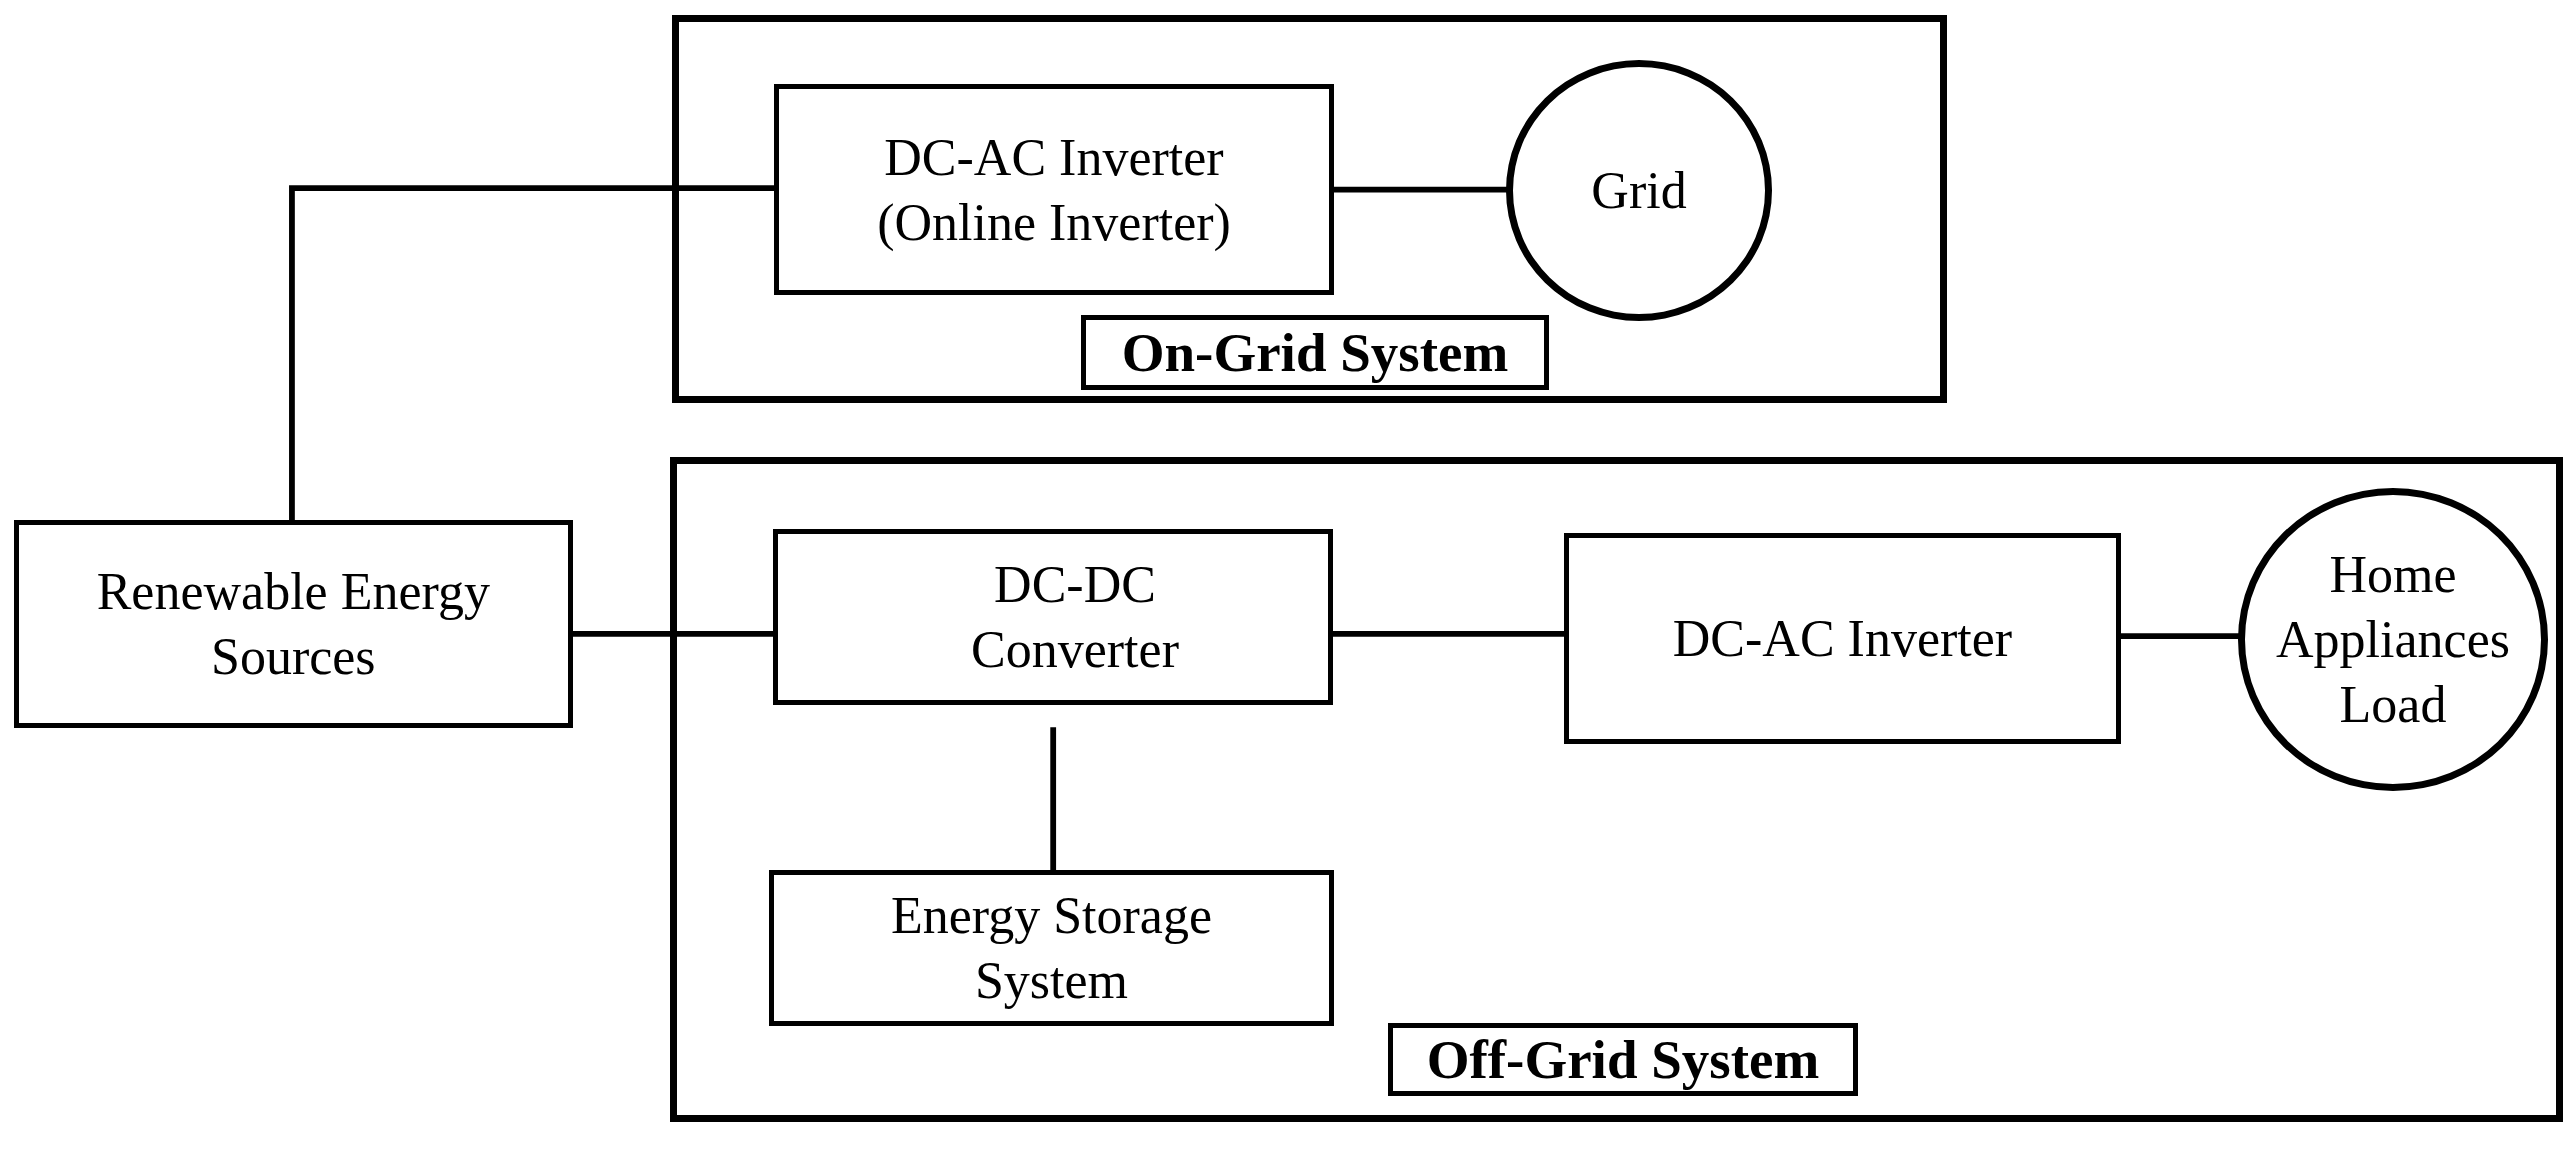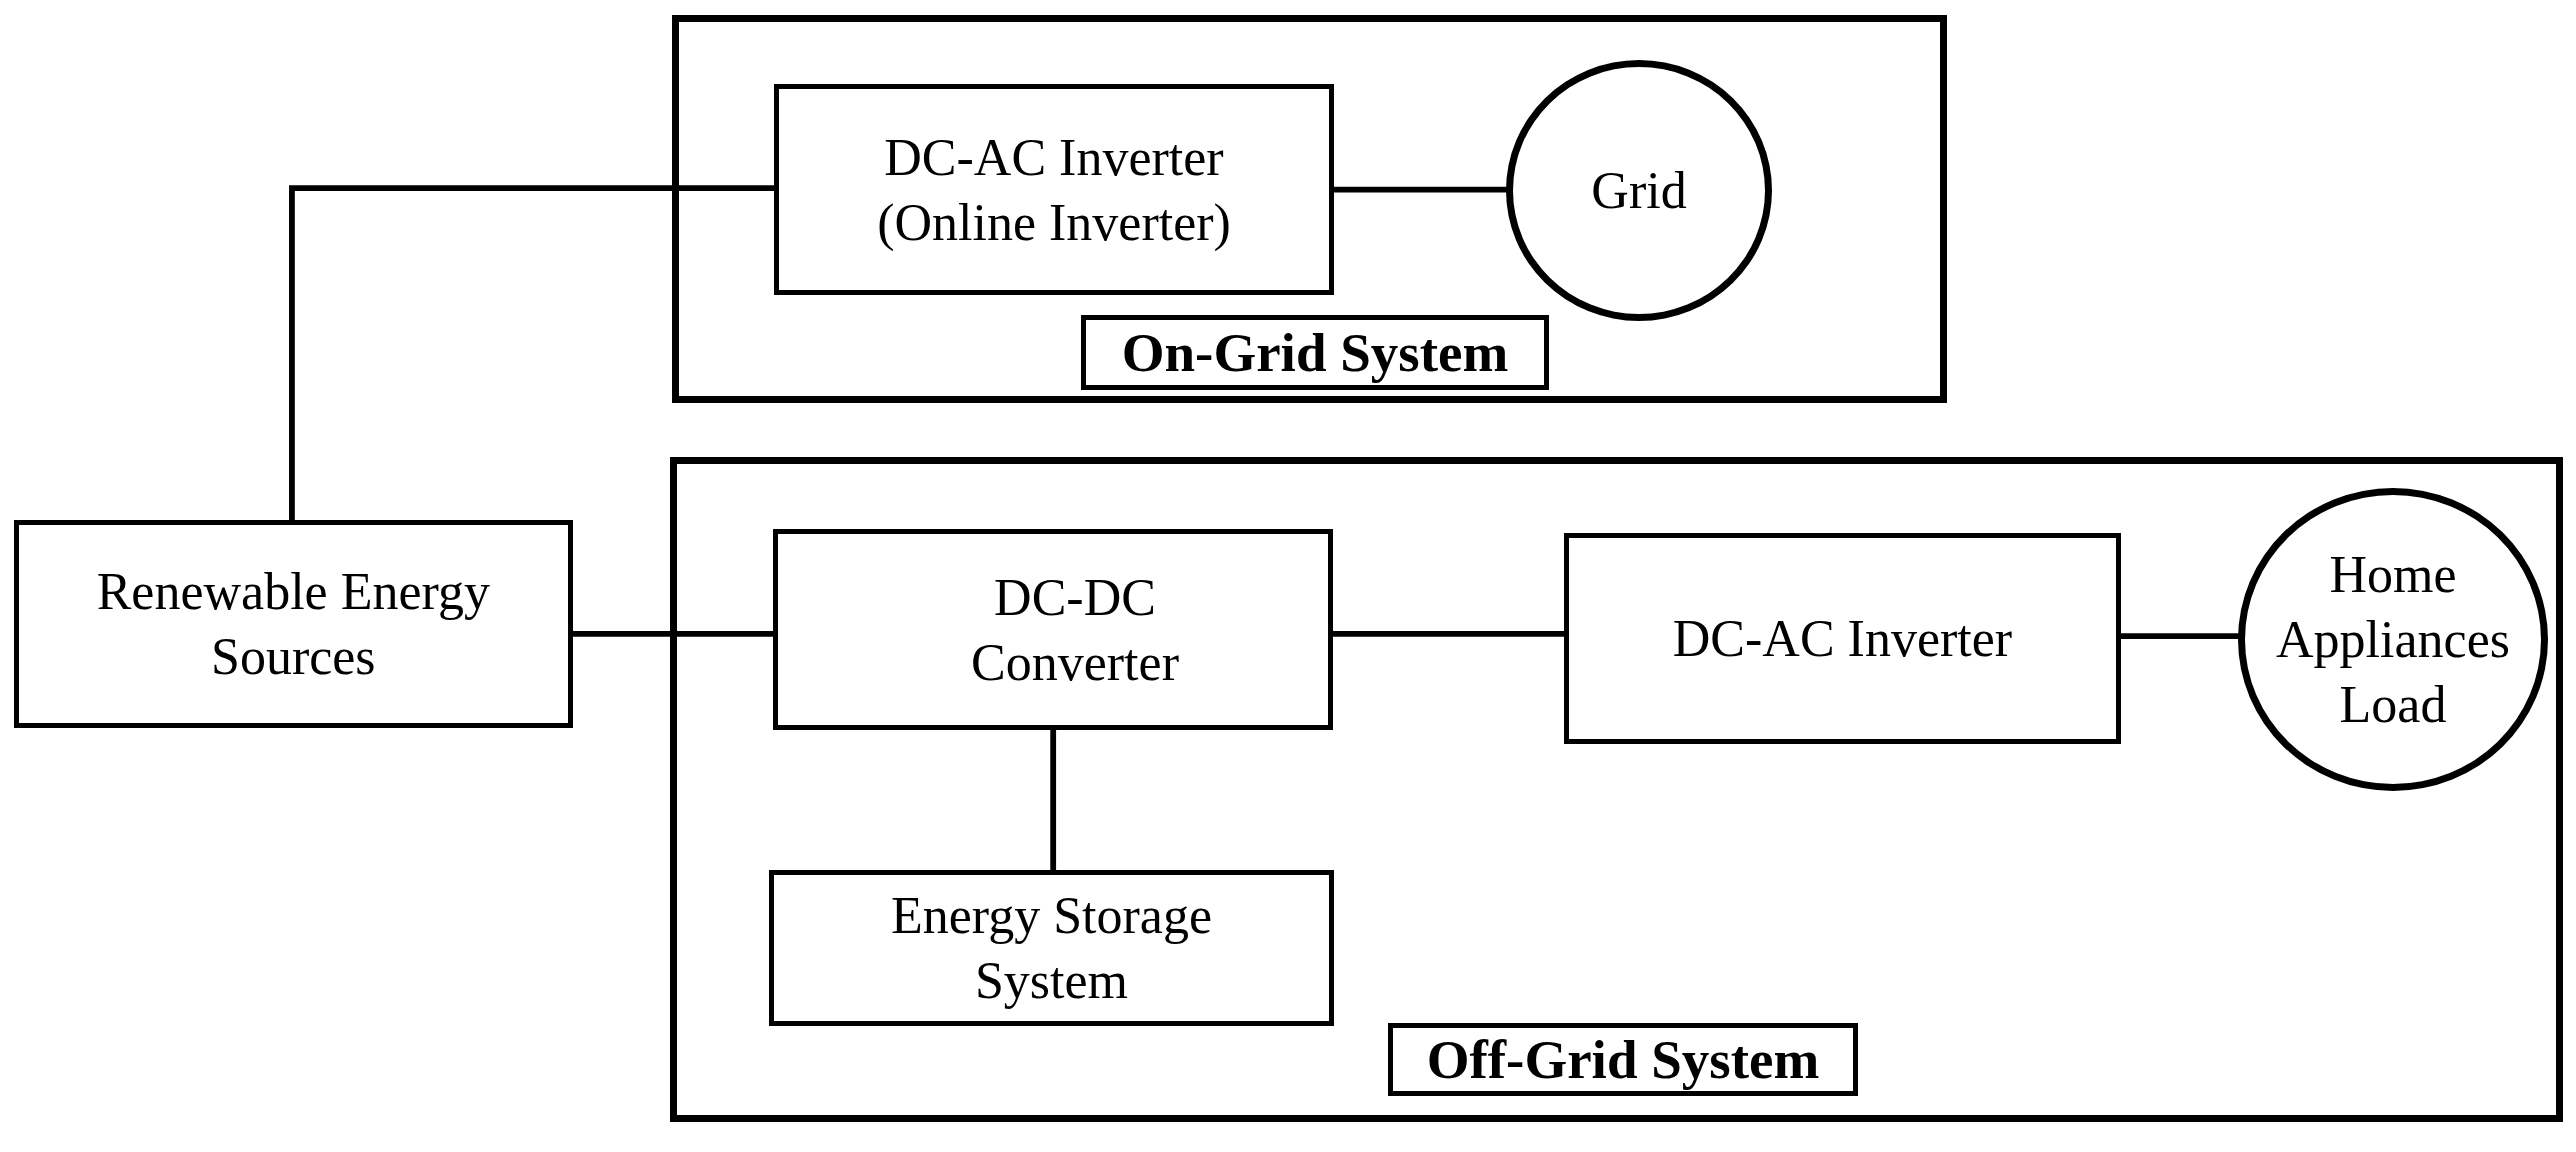--- a/index.html
+++ b/index.html
@@ -63,21 +63,21 @@
   }
 
   
   #ongrid-container  { left: 672px;  top: 14.5px;   width: 1275px; height: 388px; }
   #offgrid-container { left: 670px;  top: 457px;  width: 1893px; height: 665px; }
 
   #res-box              { left: 13.8px;   top: 520px;  width: 559px; height: 208px; }
   #online-inverter-box  { left: 774px; top: 84px;  width: 560px; height: 211px; }
   #grid-ellipse         { left: 1506px; top: 60px;   width: 266px; height: 261px; }
   #ongrid-label         { left: 1081px; top: 315px;  width: 468px; height: 75px; }
-  #dcdc-box             { left: 773px; top: 529px;  width: 560px; height: 201px; padding-left: 44px; }
+  #dcdc-box             { left: 773px; top: 529px;  width: 560px; height: 176px; padding-left: 44px; }
   #offgrid-inverter-box { left: 1564px; top: 533px;  width: 557px; height: 211px; }
   #load-ellipse         { left: 2238px; top: 488px;  width: 310px; height: 303px; }
   #ess-box              { left: 769px; top: 870px; width: 565px; height: 156px; }
   #offgrid-label        { left: 1388px; top: 1023px; width: 470px; height: 73px; }
 </style>
 </head>
 <body>
 
 <div class="canvas">
 

